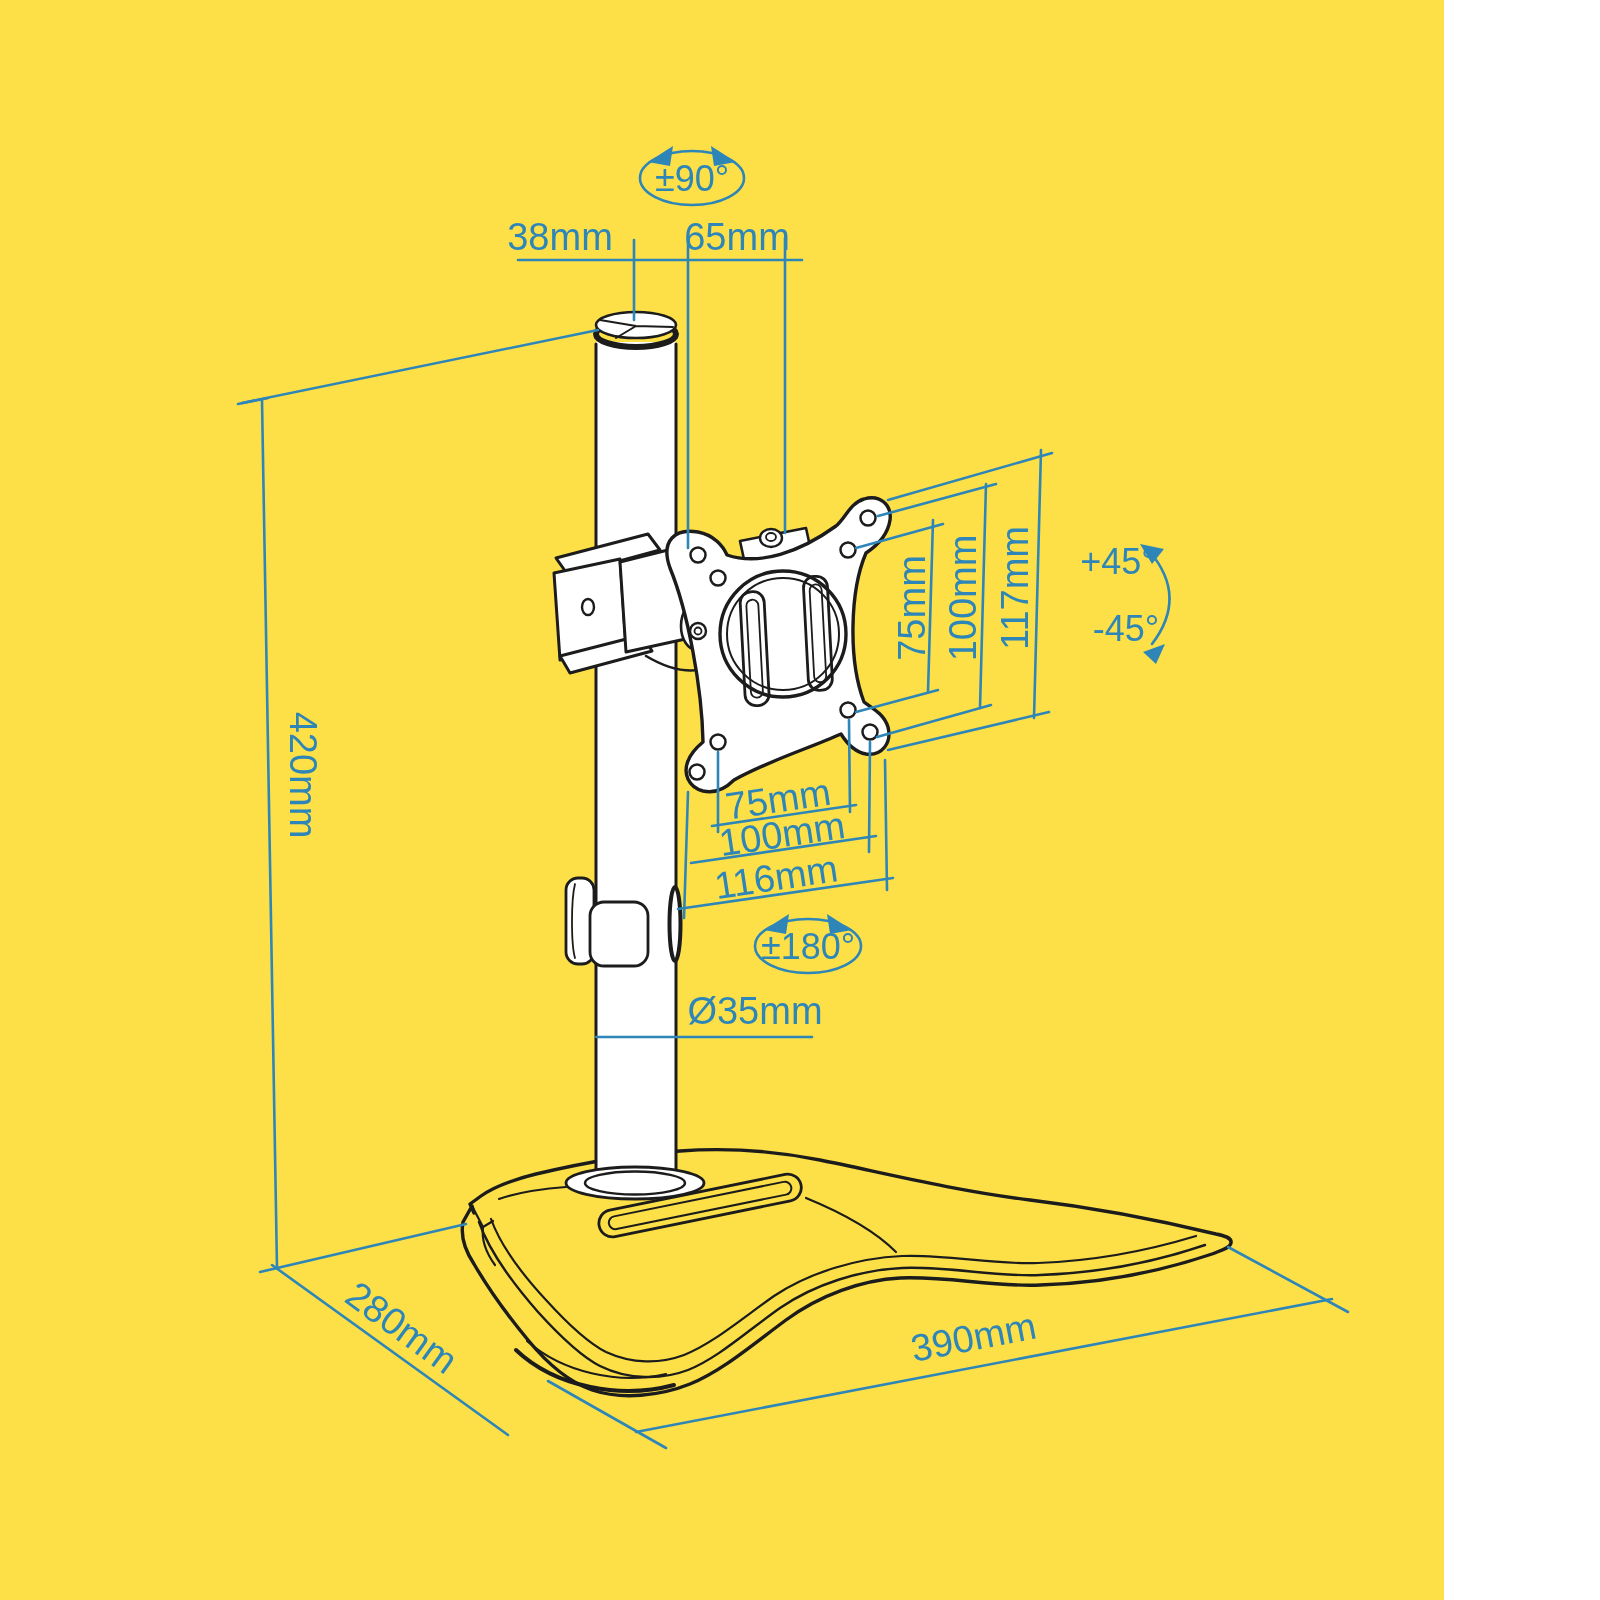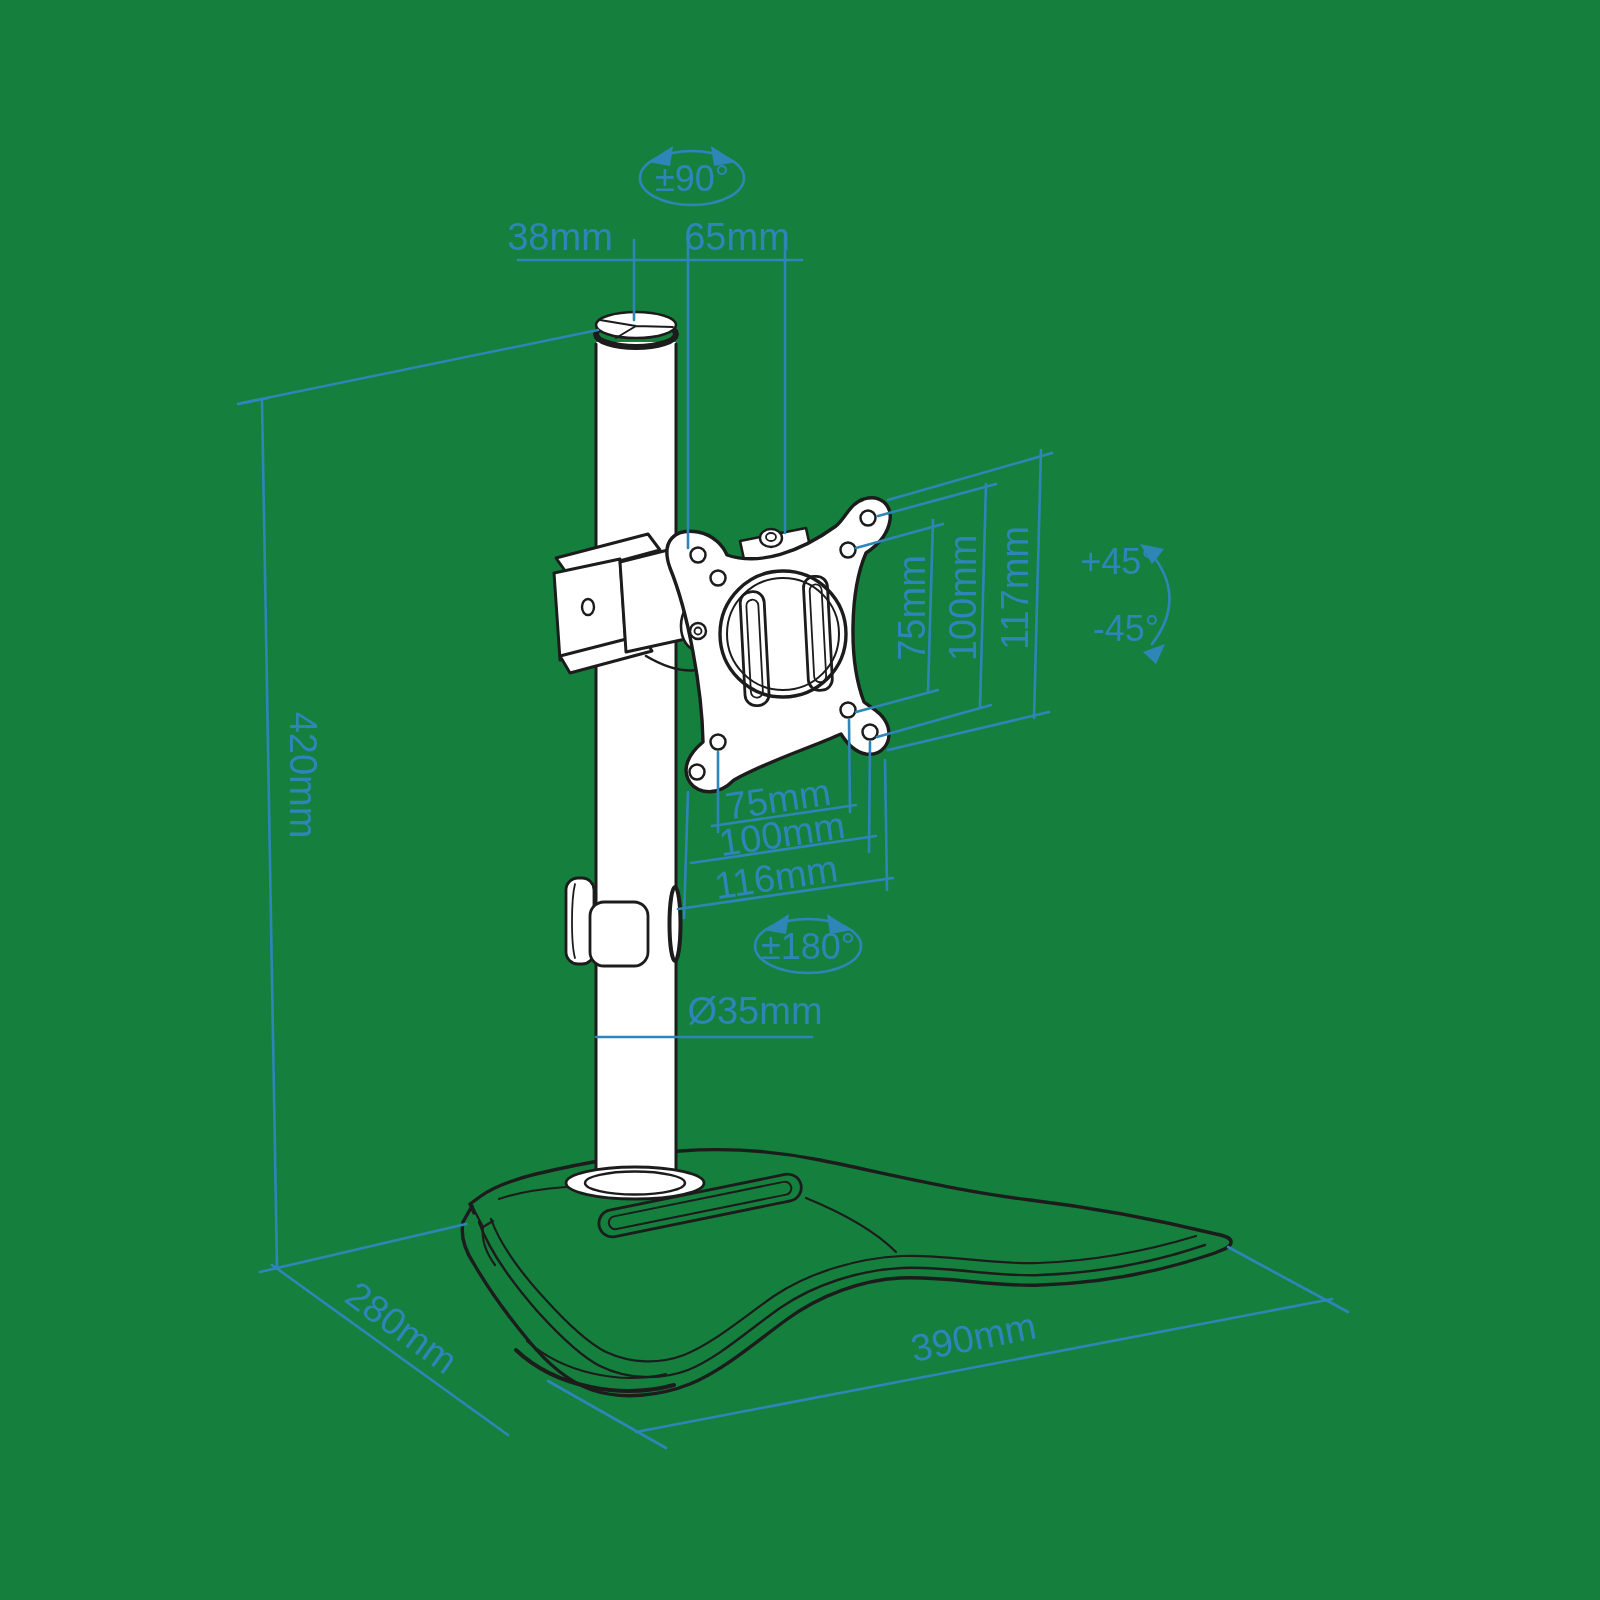--- a/index.html
+++ b/index.html
@@ -1,16 +1,16 @@
 <!DOCTYPE html>
 <html><head>
 <meta charset="utf-8">
 <style>
   html,body{margin:0;padding:0;background:#ffffff;}
-  .canvas{width:1600px;height:1600px;background:#15803d;position:relative;overflow:hidden;}
+  .canvas{width:1444px;height:1600px;background:#fde047;position:relative;overflow:hidden;}
   svg{display:block;}
   .dim-label{
     font-family:"Liberation Sans", sans-serif;
     font-size:38px;
     fill:#2e86b8;
     stroke:none;
   }
   .dim-label.small{font-size:36px;}
 </style>
 </head>

